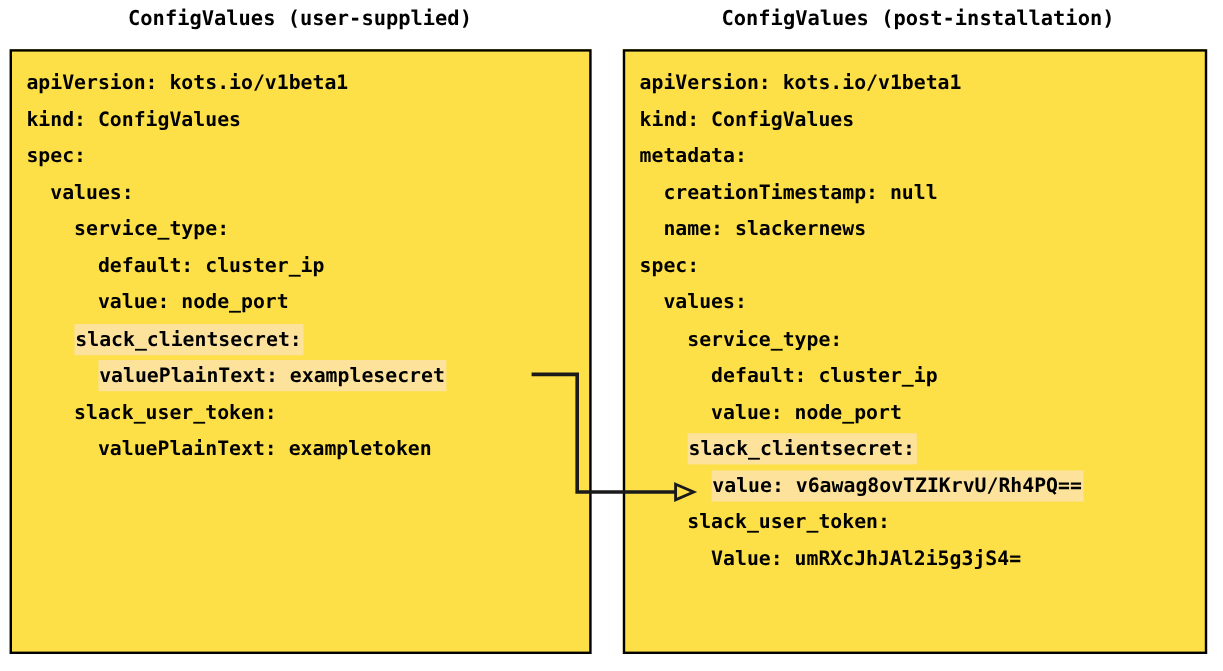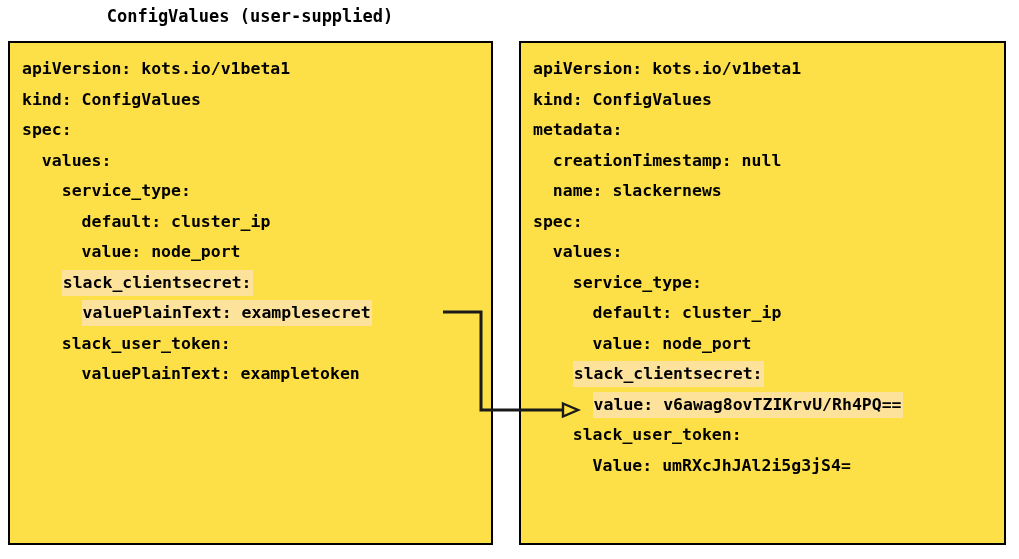--- a/index.html
+++ b/index.html
@@ -89,20 +89,21 @@
 <body>
 
 <div class="panel" id="panel-left">
   <div class="panel-title">ConfigValues (user-supplied)</div>
   <div class="code-box" id="box-left">
     <div class="code-lines" id="lines-left"><div class="code-line">apiVersion: kots.io/v1beta1</div><div class="code-line">kind: ConfigValues</div><div class="code-line">spec:</div><div class="code-line">  values:</div><div class="code-line">    service_type:</div><div class="code-line">      default: cluster_ip</div><div class="code-line">      value: node_port</div><div class="code-line">    <span class="hl">slack_clientsecret:</span></div><div class="code-line">      <span class="hl">valuePlainText: examplesecret</span></div><div class="code-line">    slack_user_token:</div><div class="code-line">      valuePlainText: exampletoken</div></div>
   </div>
 </div>
 
 <div class="panel" id="panel-right">
+  <div class="panel-title">ConfigValues (post-installation)</div>
   <div class="code-box" id="box-right">
     <div class="code-lines" id="lines-right"><div class="code-line">apiVersion: kots.io/v1beta1</div><div class="code-line">kind: ConfigValues</div><div class="code-line">metadata:</div><div class="code-line">  creationTimestamp: null</div><div class="code-line">  name: slackernews</div><div class="code-line">spec:</div><div class="code-line">  values:</div><div class="code-line">    service_type:</div><div class="code-line">      default: cluster_ip</div><div class="code-line">      value: node_port</div><div class="code-line">    <span class="hl">slack_clientsecret:</span></div><div class="code-line">      <span class="hl">value: v6awag8ovTZIKrvU/Rh4PQ==</span></div><div class="code-line">    slack_user_token:</div><div class="code-line">      Value: umRXcJhJAl2i5g3jS4=</div></div>
   </div>
 </div>
 
 <svg id="connector-layer" viewBox="0 0 1019 559" width="1019" height="559" aria-hidden="true">
   <path d="M 443 312 L 481 312 L 481 410 L 563 410" fill="none" stroke="#1A1A1A" stroke-width="3"></path>
   <path d="M 563 403.5 L 578 410 L 563 416.5 Z" fill="none" stroke="#1A1A1A" stroke-width="2.4" stroke-linejoin="miter"></path>
 </svg>
 

